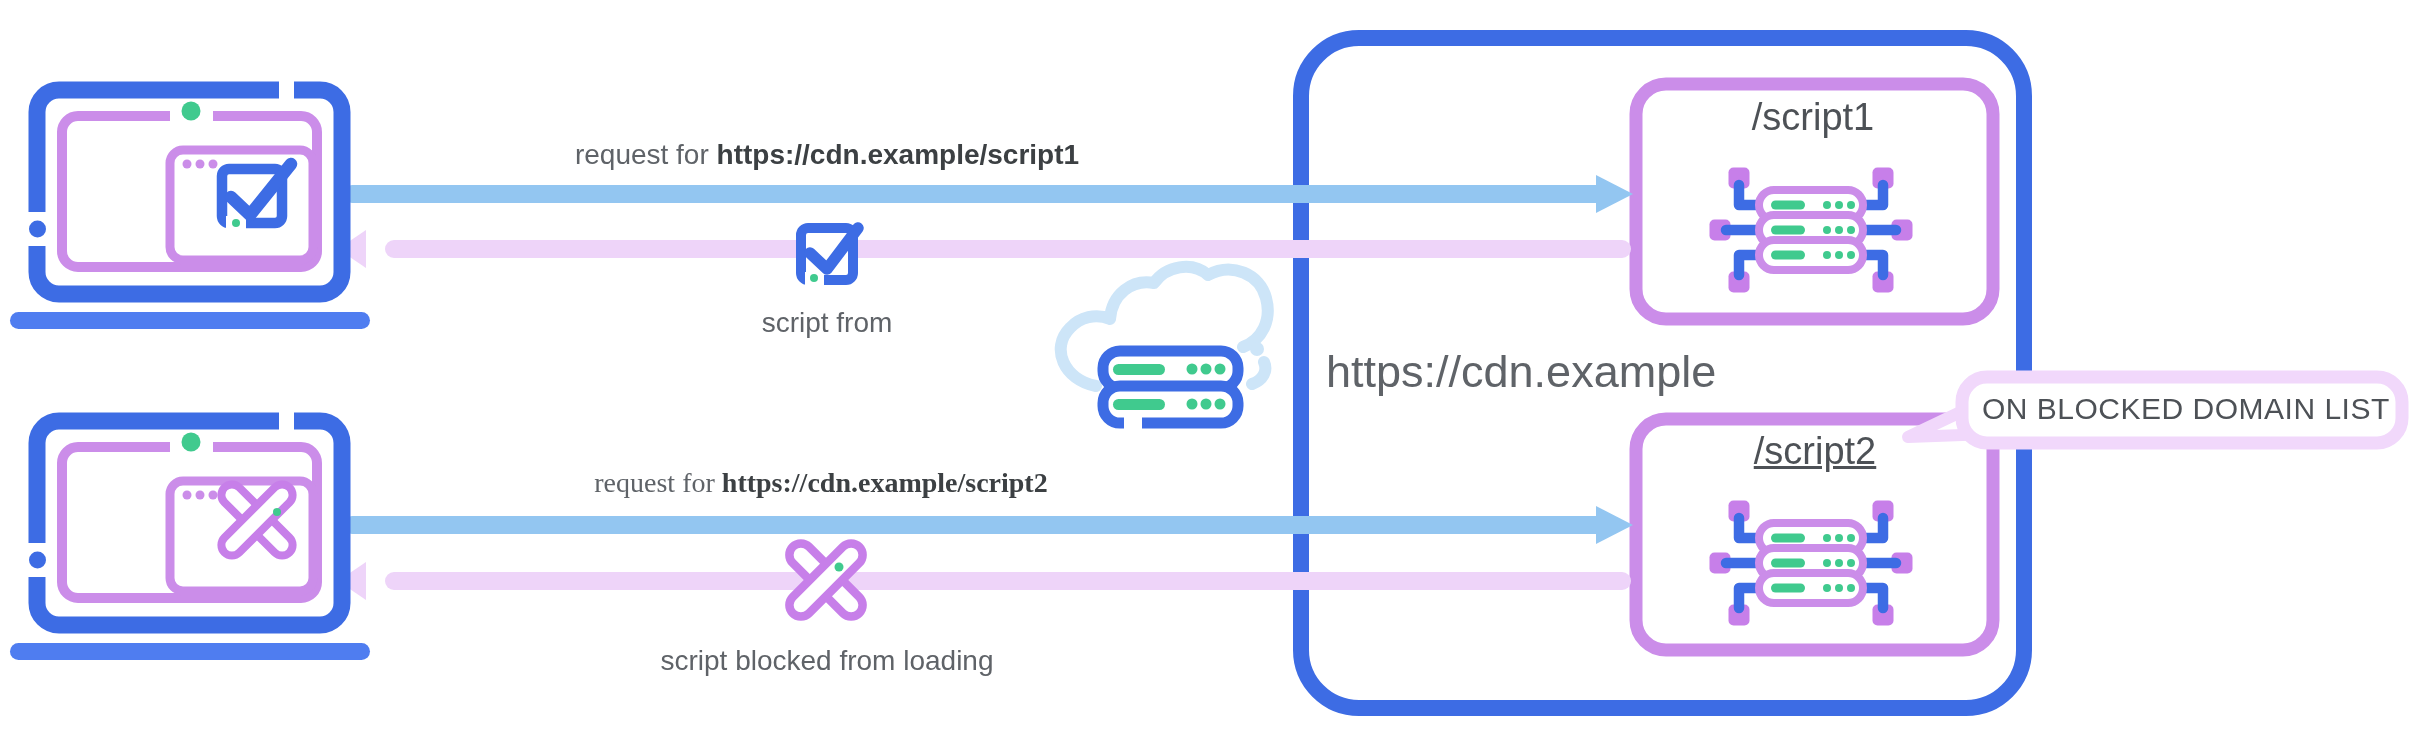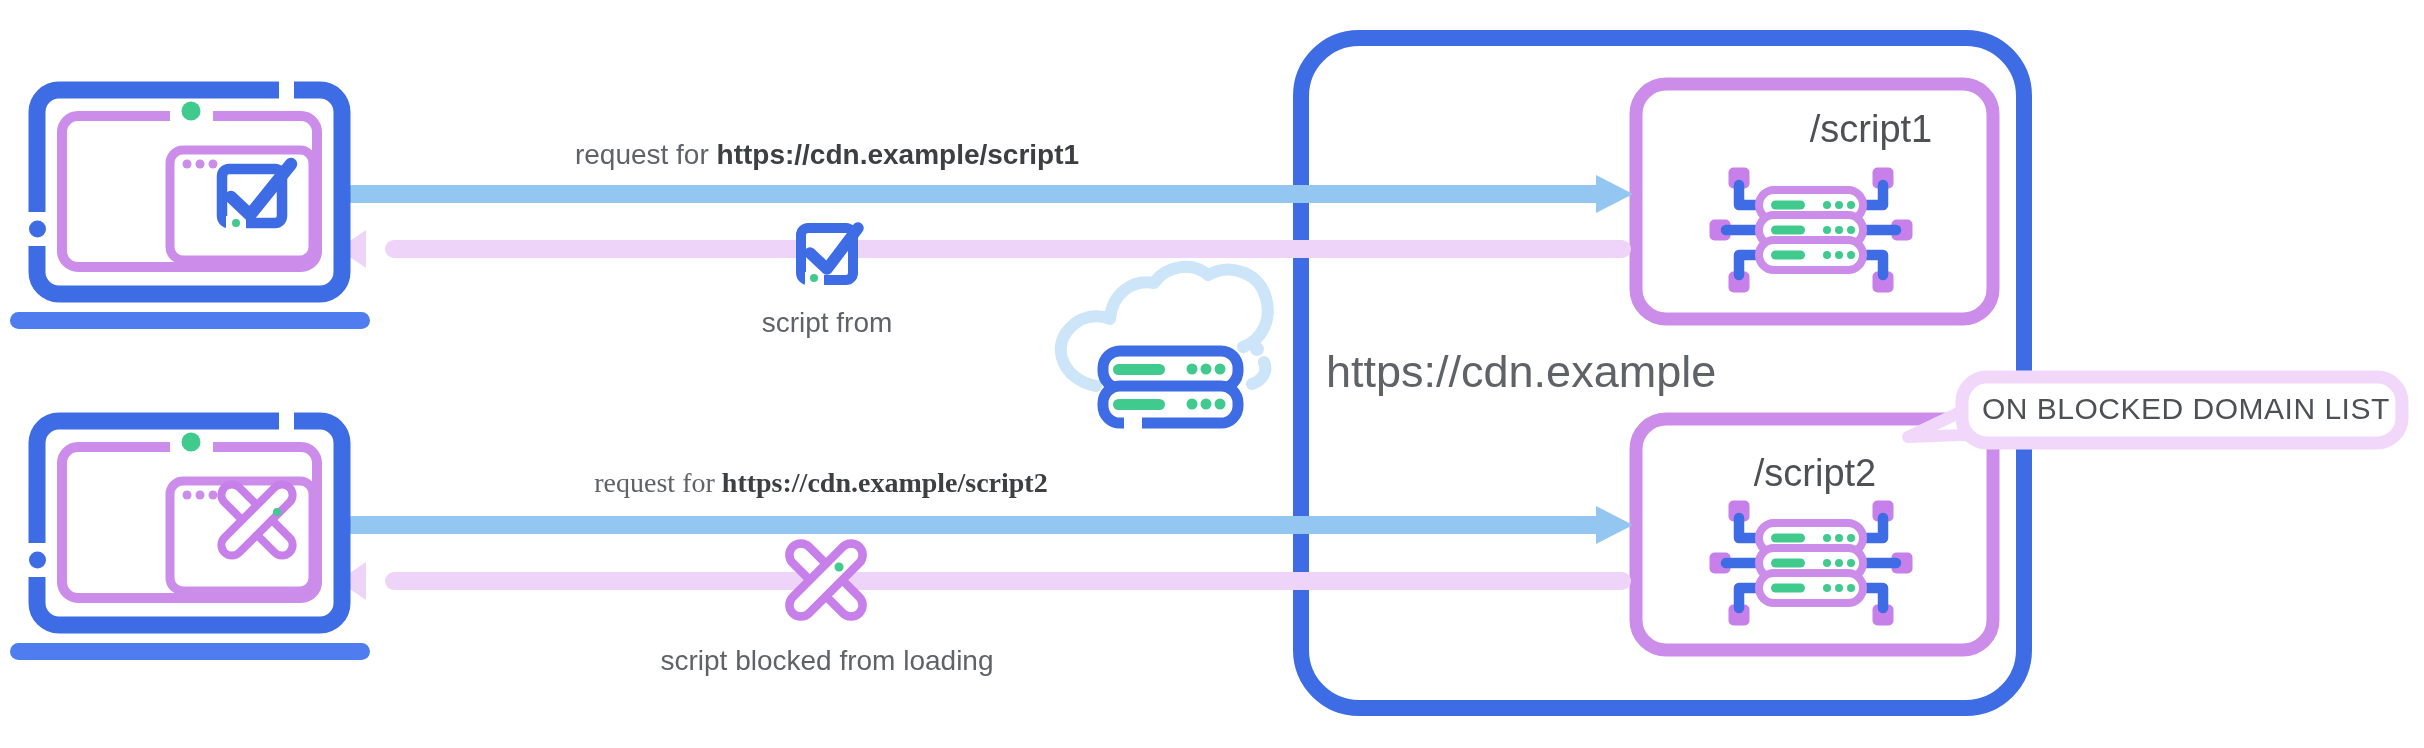--- a/index.html
+++ b/index.html
@@ -171,19 +171,19 @@
 <div class="label center" style="left:377px;top:139px;width:900px;"><span>request for </span><b>https://cdn.example/script1</b></div>
 
 <div class="label center" style="left:627px;top:307px;width:400px;">script from</div>
 
 <div class="label center" style="left:371px;top:467px;width:900px;font-family:Liberation Serif, serif;"><span>request for </span><b>https://cdn.example/script2</b></div>
 
 <div class="label center" style="left:527px;top:645px;width:600px;">script blocked from loading</div>
 
 <div class="label cdn-label" style="left:1326px;top:346px;">https://cdn.example</div>
 
-<div class="label ep-label center" style="left:1721px;top:96px;width:300px;margin-top:12px;">/script1</div>
+<div class="label ep-label center" style="left:1663px;top:96px;width:300px;">/script1</div>
 
-<div class="label ep-label center" style="left:1665px;top:452px;width:300px;">/script2</div>
+<div class="label ep-label center" style="left:1665px;top:430px;width:300px;text-decoration:underline;">/script2</div>
 
 <div class="label badge-label center" style="left:1982px;top:392px;width:400px;">ON BLOCKED DOMAIN LIST</div>
 
 </div>
 
 </body></html>

